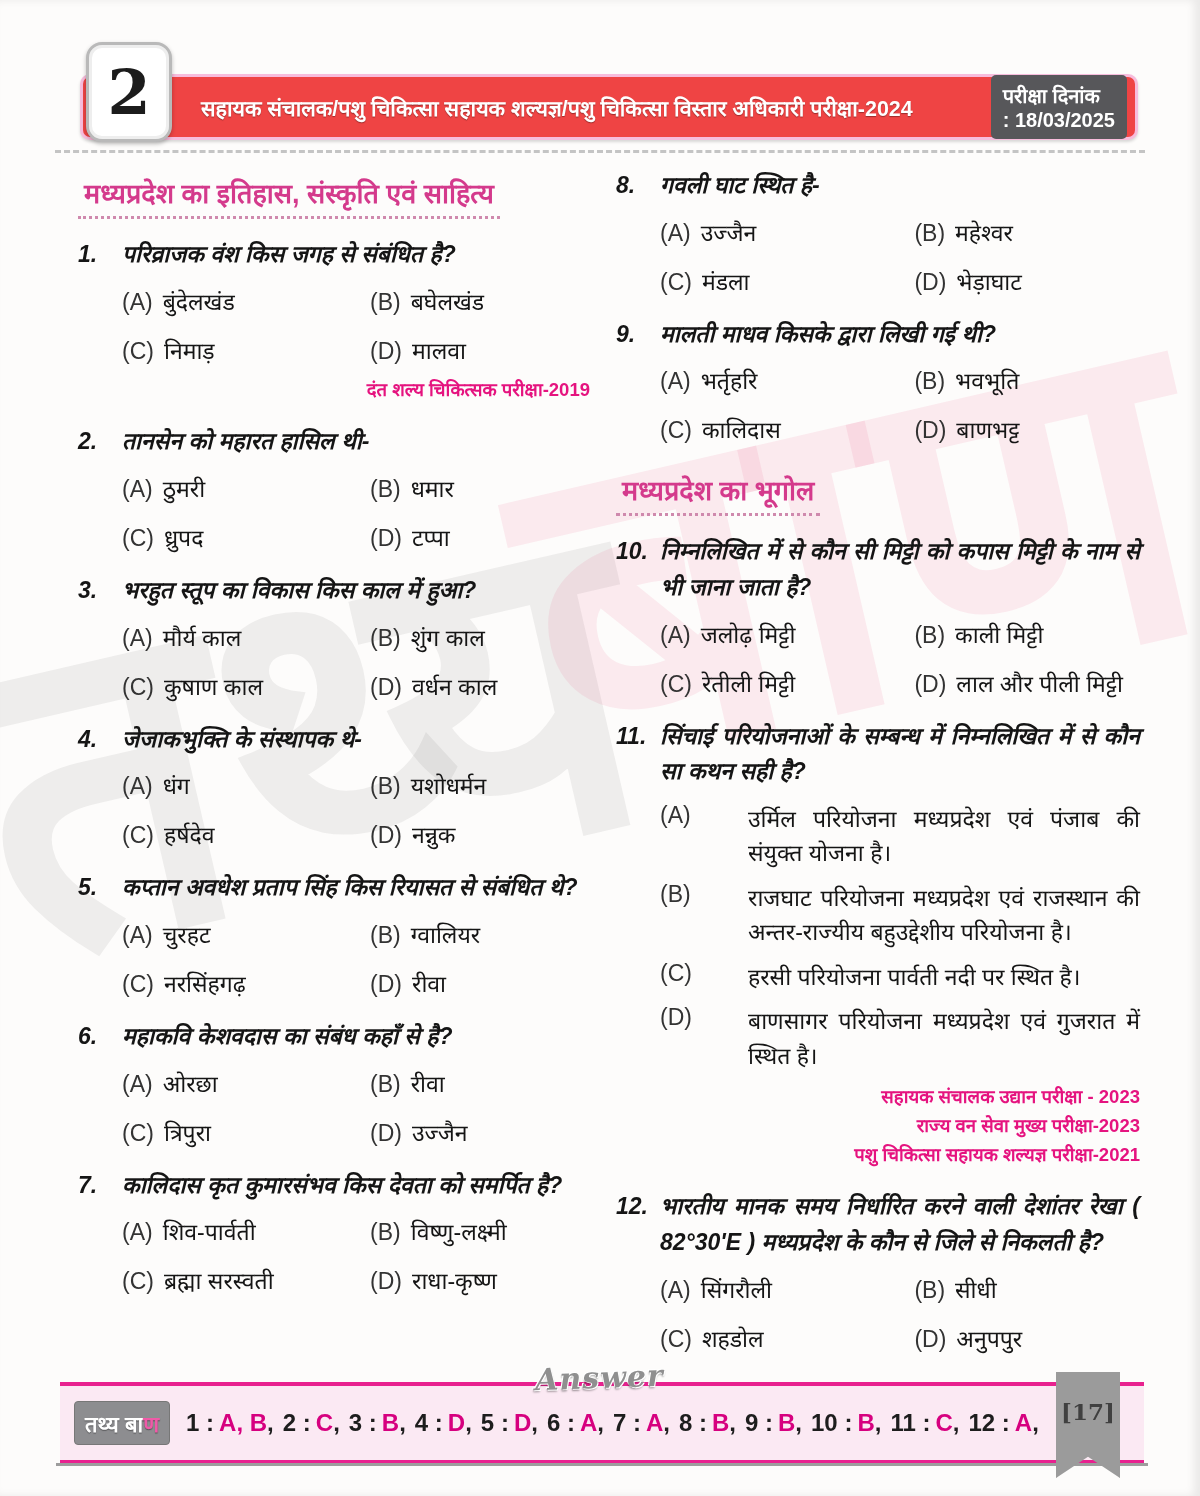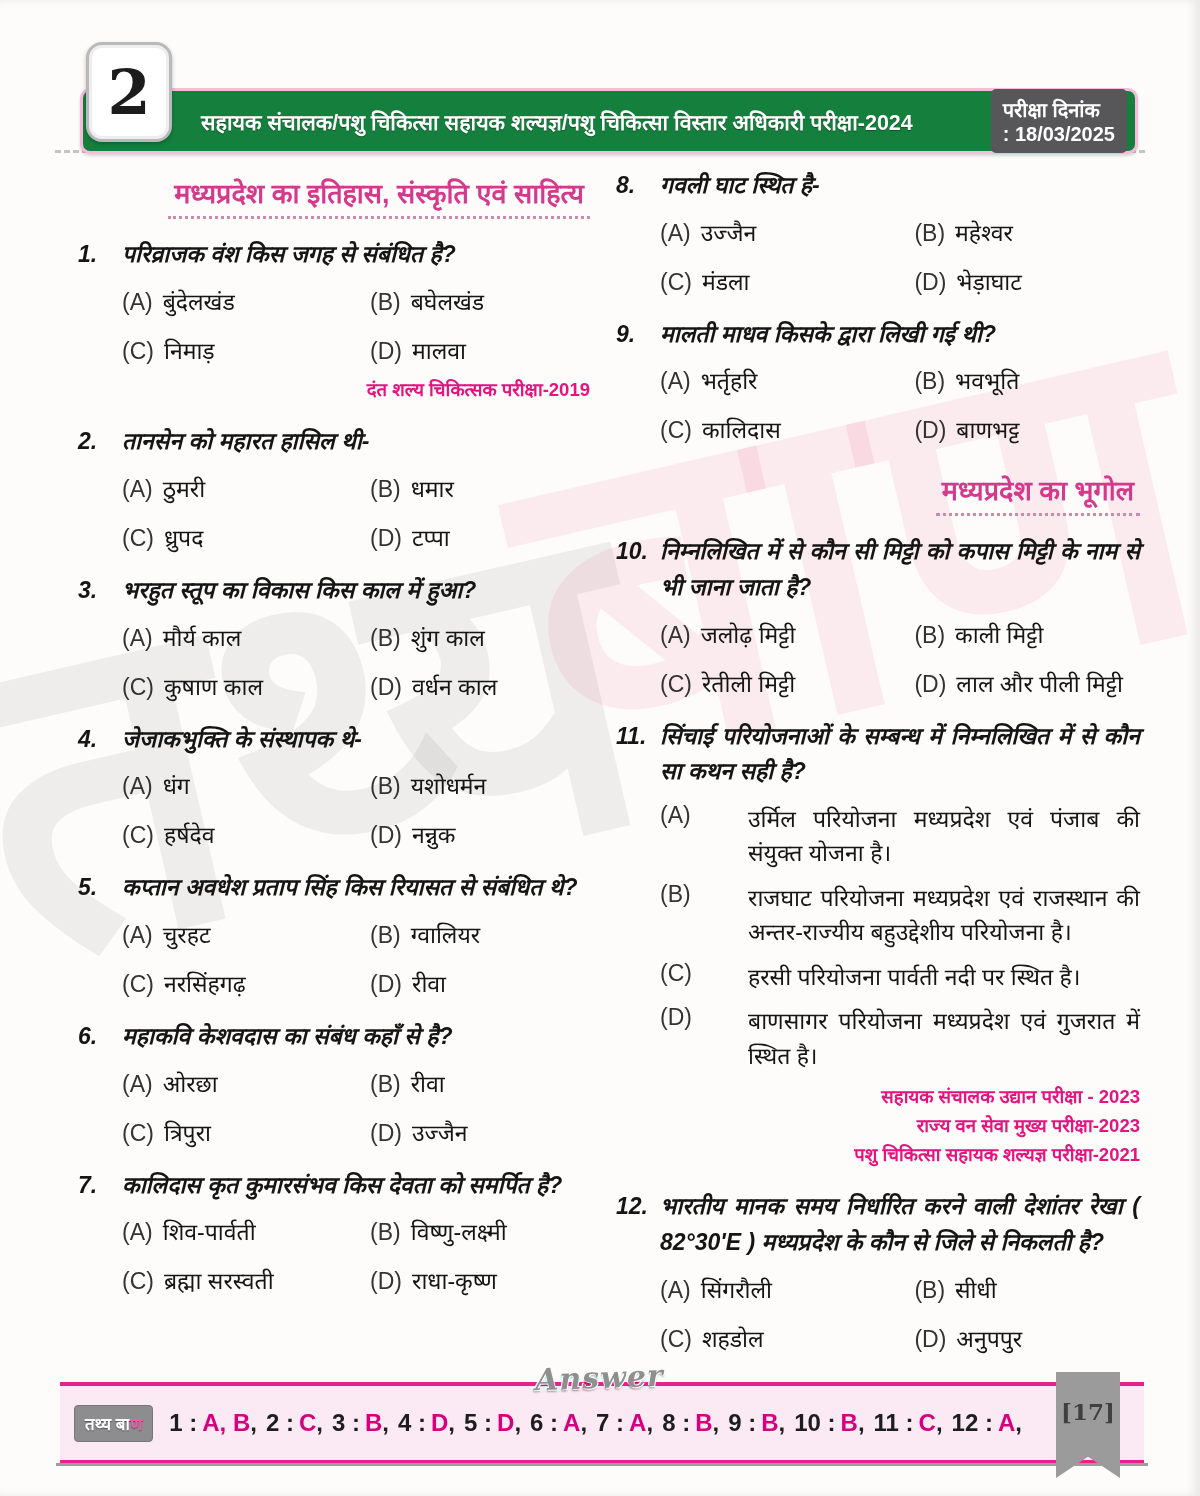--- a/index.html
+++ b/index.html
@@ -13,22 +13,22 @@
     position:relative;width:1200px;height:1496px;
     background:#fdfcfb;overflow:hidden;
     box-shadow:inset -6px 0 8px rgba(0,0,0,.08);
   }
   
   .wm{position:absolute;font-weight:bold;pointer-events:none;user-select:none;white-space:nowrap;z-index:0;}
   .wm1{left:-30px;top:430px;font-size:430px;color:rgba(60,60,60,.075);transform:rotate(-13deg);}
   .wm2{left:520px;top:240px;font-size:430px;color:rgba(225,30,90,.08);transform:rotate(-13deg);}
   
   .banner{
-    position:absolute;left:80px;top:88px;width:1052px;height:60px;
-    background:#15803d;border:3px solid #f7bcdc;border-radius:10px;
+    position:absolute;left:80px;top:74px;width:1052px;height:60px;
+    background:#ef4444;border:3px solid #f7bcdc;border-radius:10px;
     display:flex;align-items:center;z-index:3;
     box-shadow:0 2px 3px rgba(0,0,0,.15);
   }
   .banner-title{
     margin-left:118px;color:#fff;font-weight:bold;font-size:21.5px;
     text-shadow:0 1px 1px rgba(0,0,0,.35);white-space:nowrap;
   }
   .date-box{
     margin-left:auto;margin-right:8px;background:#57575a;color:#fff;
     border-radius:5px;padding:7px 12px;font-size:20px;font-weight:bold;
@@ -47,21 +47,21 @@
   }
   
   .content{
     position:absolute;left:78px;top:168px;width:1062px;z-index:2;
     display:flex;gap:26px;color:#151515;
   }
   .col{display:flex;flex-direction:column;}
   .col-left{width:512px;}
   .col-right{flex:1;}
   .section-heading{
-    text-align:right;margin:6px 0 18px 0;
+    text-align:left;margin:6px 0 18px 0;
   }
   .section-heading span{
     display:inline-block;color:#d43a8c;font-size:27px;font-weight:bold;
     padding:0 6px 5px 6px;border-bottom:3px dotted #cf89ad;white-space:nowrap;
   }
   .question{margin-bottom:20px;}
   .q-head{display:flex;font-weight:bold;font-style:italic;font-size:23px;line-height:1.55;}
   .q-num{width:44px;flex:0 0 44px;}
   .q-text{flex:1;text-align:justify;}
   .opts{
@@ -84,21 +84,21 @@
     text-shadow:1px 1px 0 #fff, -1px -1px 0 #fff, 0 2px 2px rgba(0,0,0,.4);
   }
   .answer-bar{
     position:relative;height:100%;background:#fbe9f3;
     border-top:4px solid #e8218f;border-bottom:4px solid #e8218f;
     display:flex;align-items:center;padding:0 10px;
   }
   .gray-underline{position:absolute;left:-4px;right:-4px;bottom:-10px;height:3px;background:#9d9d9d;}
   .logo-box{
     background:#8d8d90;border-radius:4px;padding:6px 10px;margin-left:4px;
-    color:#fff;font-weight:bold;font-size:17px;white-space:nowrap;
+    color:#fff;font-weight:bold;font-size:22px;white-space:nowrap;
     text-shadow:0 1px 1px rgba(0,0,0,.4);border:1px solid #777;
   }
   .logo-accent{color:#f05aa8;}
   .answers{display:flex;align-items:center;flex-wrap:nowrap;margin-left:16px;
     font-size:24px;font-weight:bold;white-space:nowrap;}
   .ans-item{display:flex;align-items:baseline;}
   .ans-num{color:#1d1d1d;}
   .ans-letter{color:#d6007f;margin-left:5px;}
   .ans-comma{color:#1d1d1d;margin-right:9px;}
   .ribbon{

